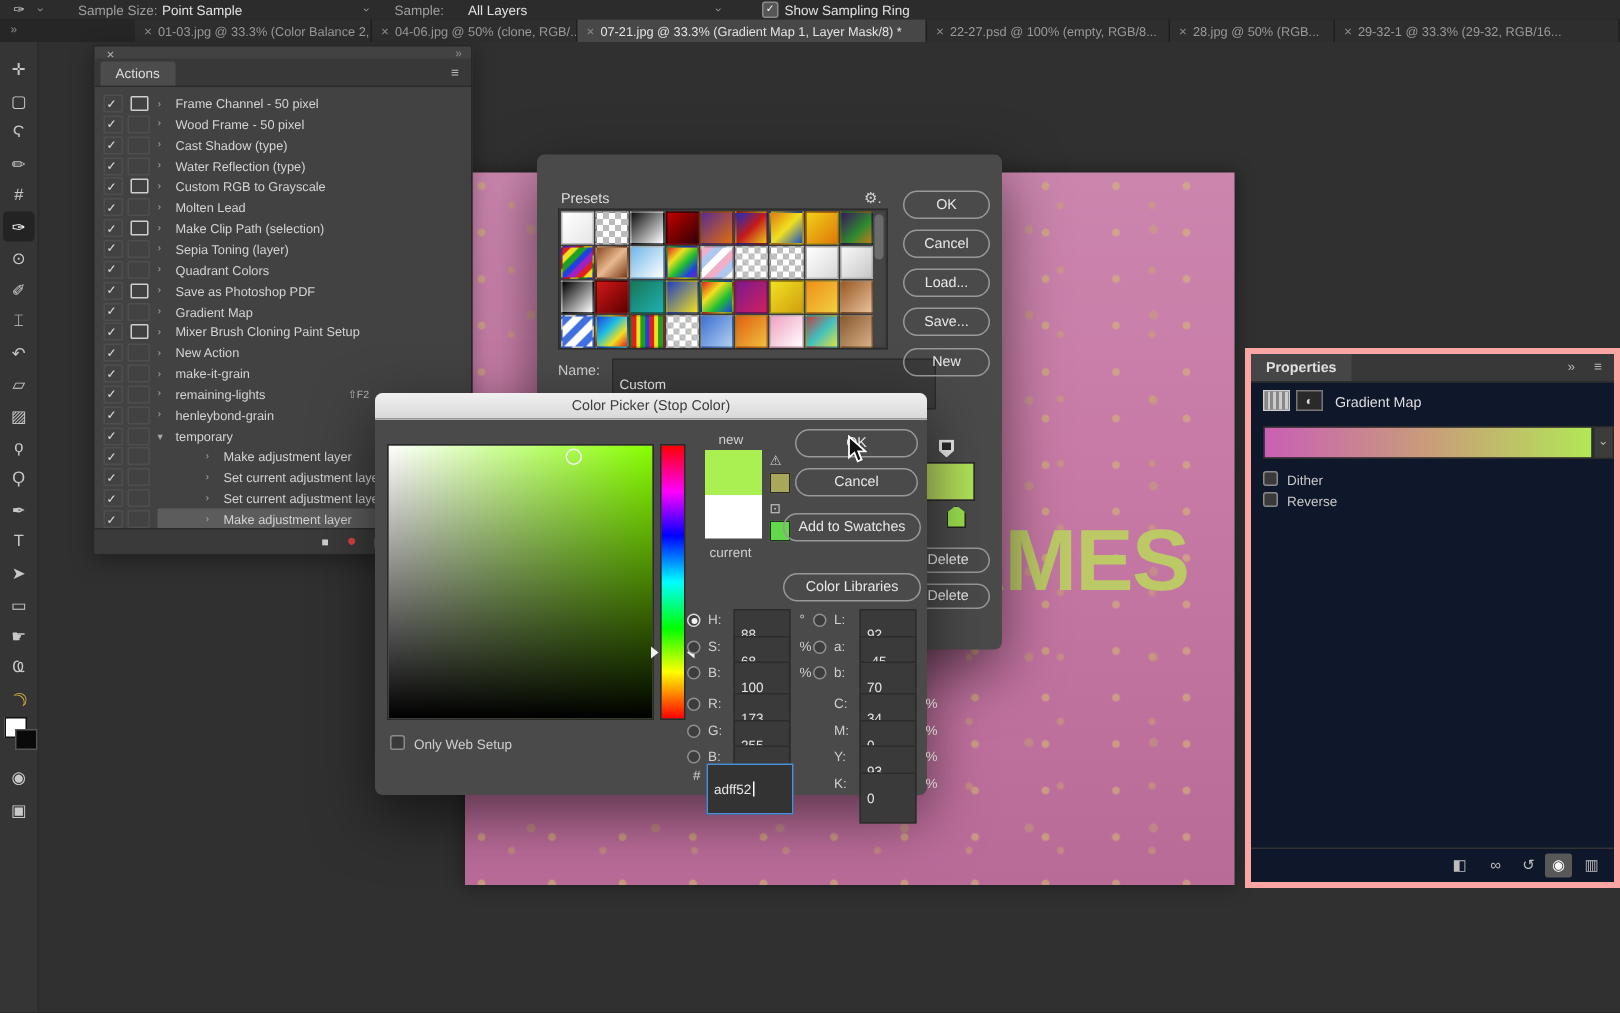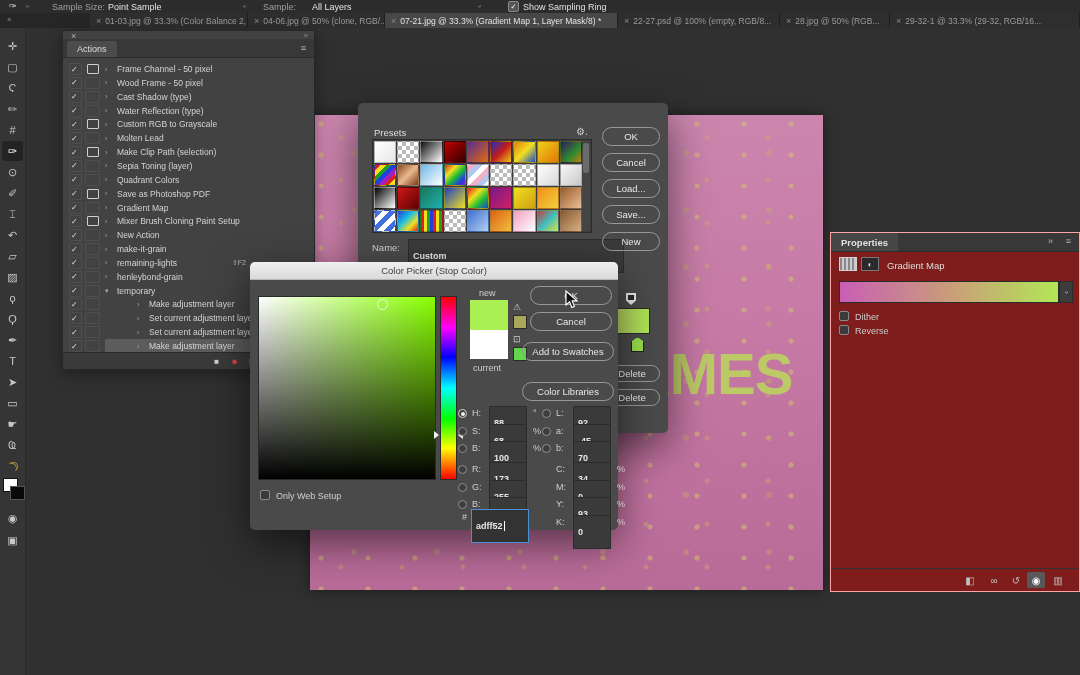--- a/index.html
+++ b/index.html
@@ -61,21 +61,21 @@
                color:rgba(187,208,97,.92);line-height:1;}
   
   .dialog{background:#4a4a4a;border-radius:5px;box-shadow:0 14px 40px rgba(0,0,0,.55);}
   .titlebar{position:absolute;left:0;top:0;width:100%;height:17px;border-radius:5px 5px 0 0;
             display:flex;align-items:center;justify-content:center;font-size:9.5px;}
   .tl-dots{position:absolute;left:9px;top:5px;display:flex;gap:6px;}
   .tl-dot{width:7px;height:7px;border-radius:50%;background:#636363;}
   .btn{position:absolute;border:1px solid #989898;border-radius:9.5px;color:#e8e8e8;font-size:9.5px;
        display:flex;align-items:center;justify-content:center;background:transparent;box-sizing:border-box;}
   .pinput{position:absolute;background:#3a3a3a;border:1px solid #2c2c2c;color:#e8e8e8;font-size:9px;
-          display:flex;align-items:center;padding:16px 4px;box-sizing:border-box;font-weight:bold;}
+          display:flex;align-items:center;padding:16px 4px;box-sizing:border-box;}
   .flabel{position:absolute;color:#cfcfcf;font-size:9px;}
   .radio{position:absolute;width:9px;height:9px;border:1px solid #909090;border-radius:50%;background:#3d3d3d;box-sizing:border-box;}
   .radio.sel{border-color:#d8d8d8;}
   .radio.sel::after{content:"";position:absolute;left:1.5px;top:1.5px;width:4px;height:4px;border-radius:50%;background:#f0f0f0;}
   .chkbox{position:absolute;width:10px;height:10px;border:1px solid #8a8a8a;background:#3a3a3a;border-radius:2px;box-sizing:border-box;}
   
   #gradient-editor{left:358px;top:103px;width:310px;height:330px;}
   #ge-title{background:#3e3e3e;color:#979797;border-bottom:1px solid #2e2e2e;}
   #ge-presets-box{position:absolute;left:14px;top:36px;width:220px;height:94px;background:#3c3c3c;
                   border:1px solid #2c2c2c;box-sizing:border-box;}
@@ -103,21 +103,21 @@
           background:linear-gradient(180deg,#ff0000 0%,#ff00ff 17%,#0000ff 33%,#00ffff 50%,#00ff00 67%,#ffff00 83%,#ff0000 100%);}
   .hue-arrow{position:absolute;width:0;height:0;border-top:4px solid transparent;border-bottom:4px solid transparent;}
   #cp-swatch-new{position:absolute;left:220px;top:38px;width:38px;height:30px;}
   #cp-swatch-cur{position:absolute;left:220px;top:68px;width:38px;height:29px;}
   .cp-mini-swatch{position:absolute;width:12px;height:12px;border:1px solid #2a2a2a;}
   .cp-gamut-icon{position:absolute;color:#cfcfcf;font-size:9px;}
   #cursor-arrow{position:absolute;left:315px;top:28px;z-index:5;}
   #hex-input{border:1.5px solid #4a90d9;background:#333;}
   .caret{display:inline-block;width:1px;height:10px;background:#fff;margin-left:1px;}
   
-  #properties-panel{left:830px;top:232px;width:250px;height:360px;background:#7f1d1d;border:1px solid #fca5a5;box-sizing:border-box;}
+  #properties-panel{left:830px;top:232px;width:250px;height:360px;background:#0f172a;border:4px solid #fca5a5;box-sizing:border-box;}
   #props-head{position:absolute;left:0;top:0;width:100%;height:18px;background:#383838;border-bottom:1px solid #2c2c2c;}
   #props-tab{position:absolute;left:0;top:0;height:18px;padding:0 10px;background:#464646;color:#e0e0e0;
              font-size:9.5px;display:flex;align-items:center;font-weight:bold;}
   .props-hicon{position:absolute;top:3px;color:#b8b8b8;font-size:9px;}
   .thumb-ico{position:absolute;top:24px;width:18px;height:14px;box-sizing:border-box;}
   #props-grad{position:absolute;left:8px;top:48px;width:220px;height:22px;border:1px solid #2b2b2b;box-sizing:border-box;}
   #props-grad-chev{position:absolute;left:228px;top:48px;width:14px;height:22px;background:#3c3c3c;border:1px solid #2b2b2b;
                    color:#cfcfcf;display:flex;align-items:center;justify-content:center;box-sizing:border-box;}
   .props-chk-lbl{position:absolute;color:#c9c9c9;font-size:9px;}
   #props-bottom{position:absolute;left:0;bottom:0;width:100%;height:22px;border-top:1px solid #333;}

